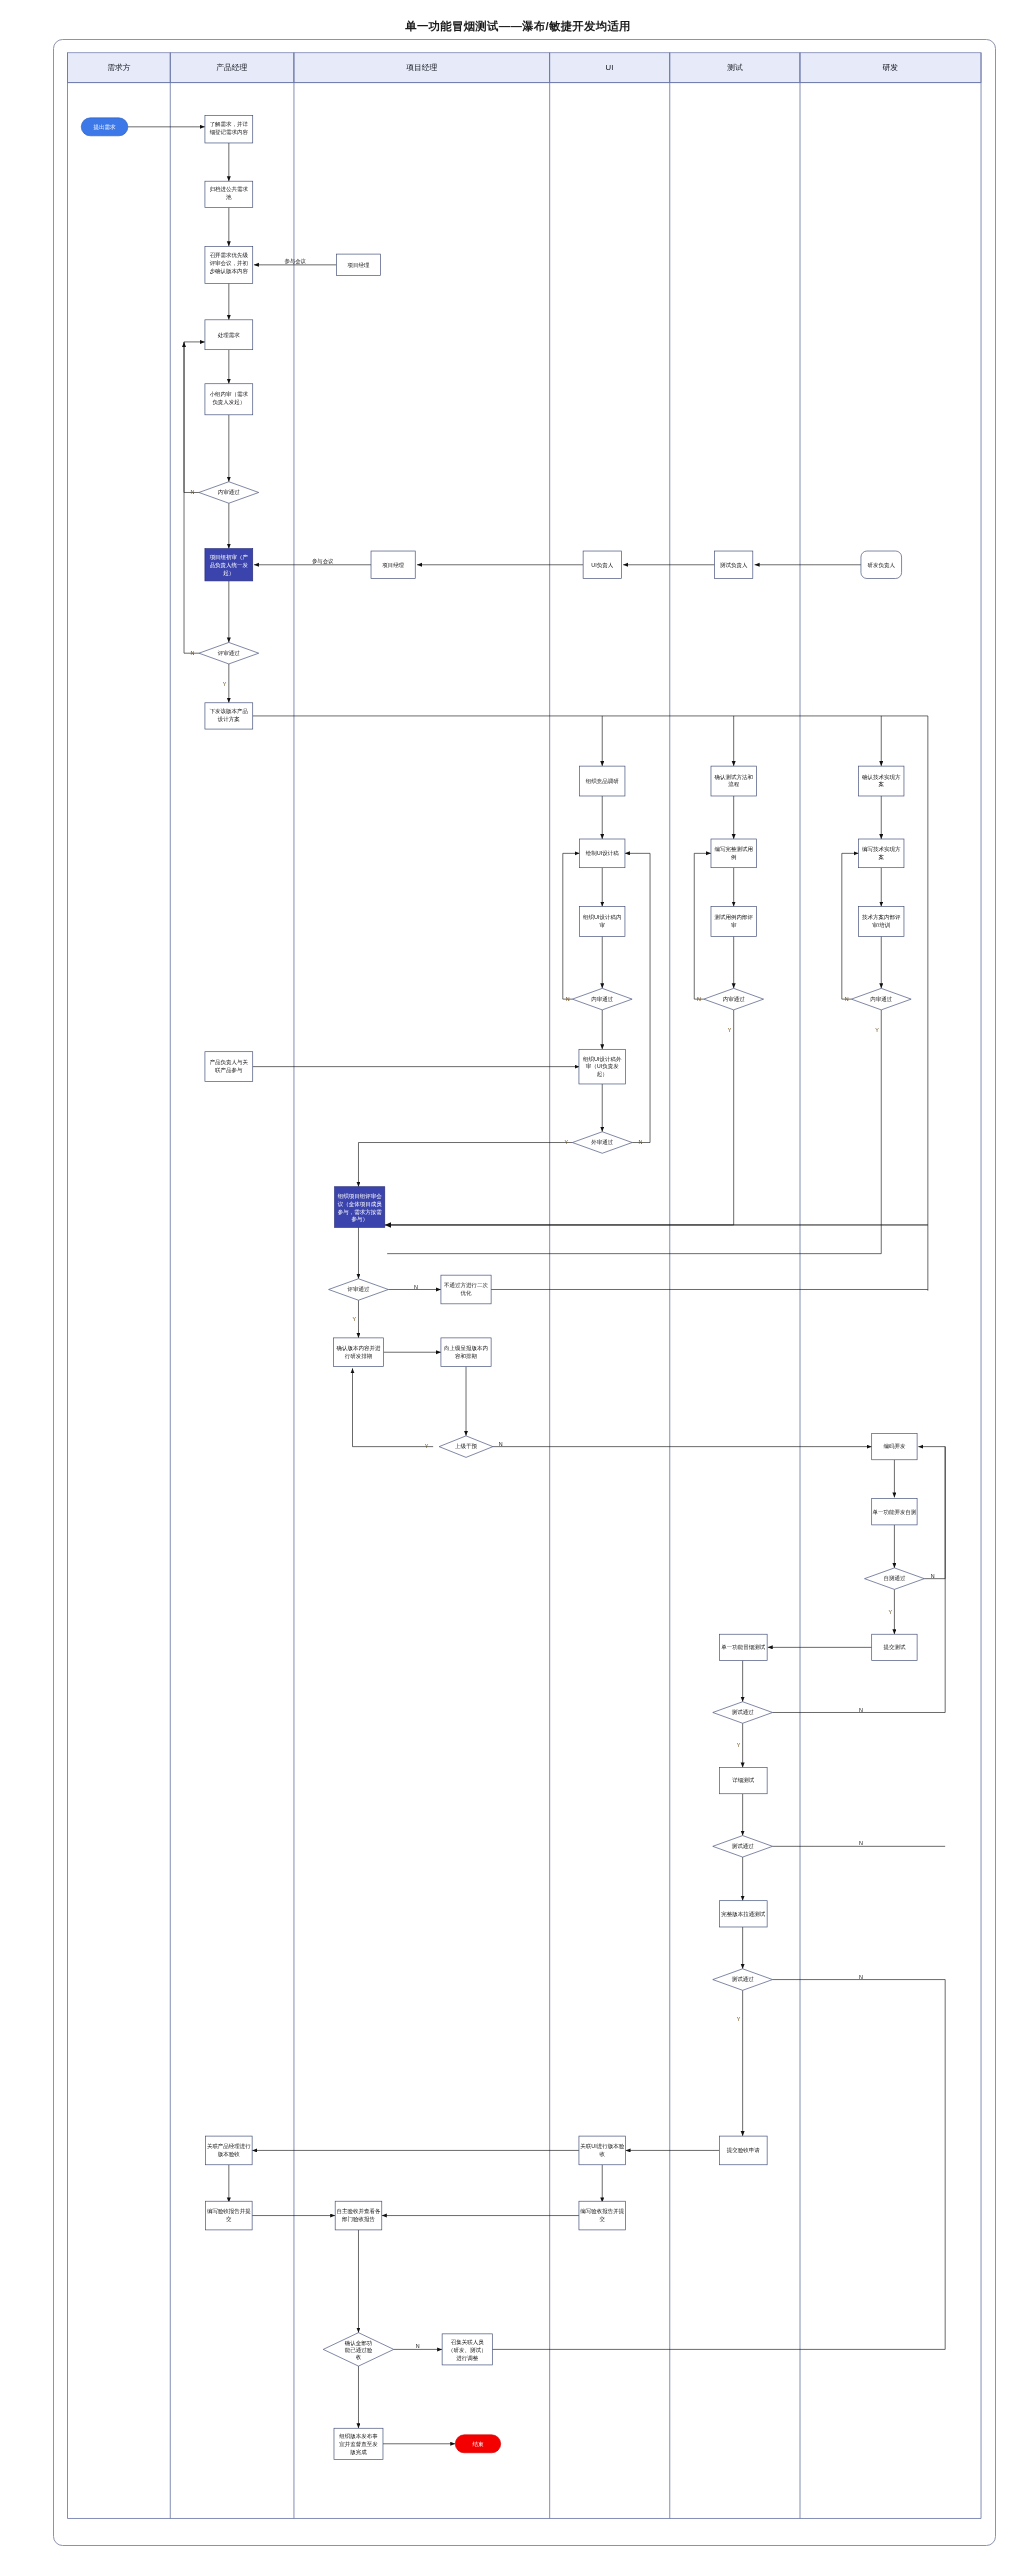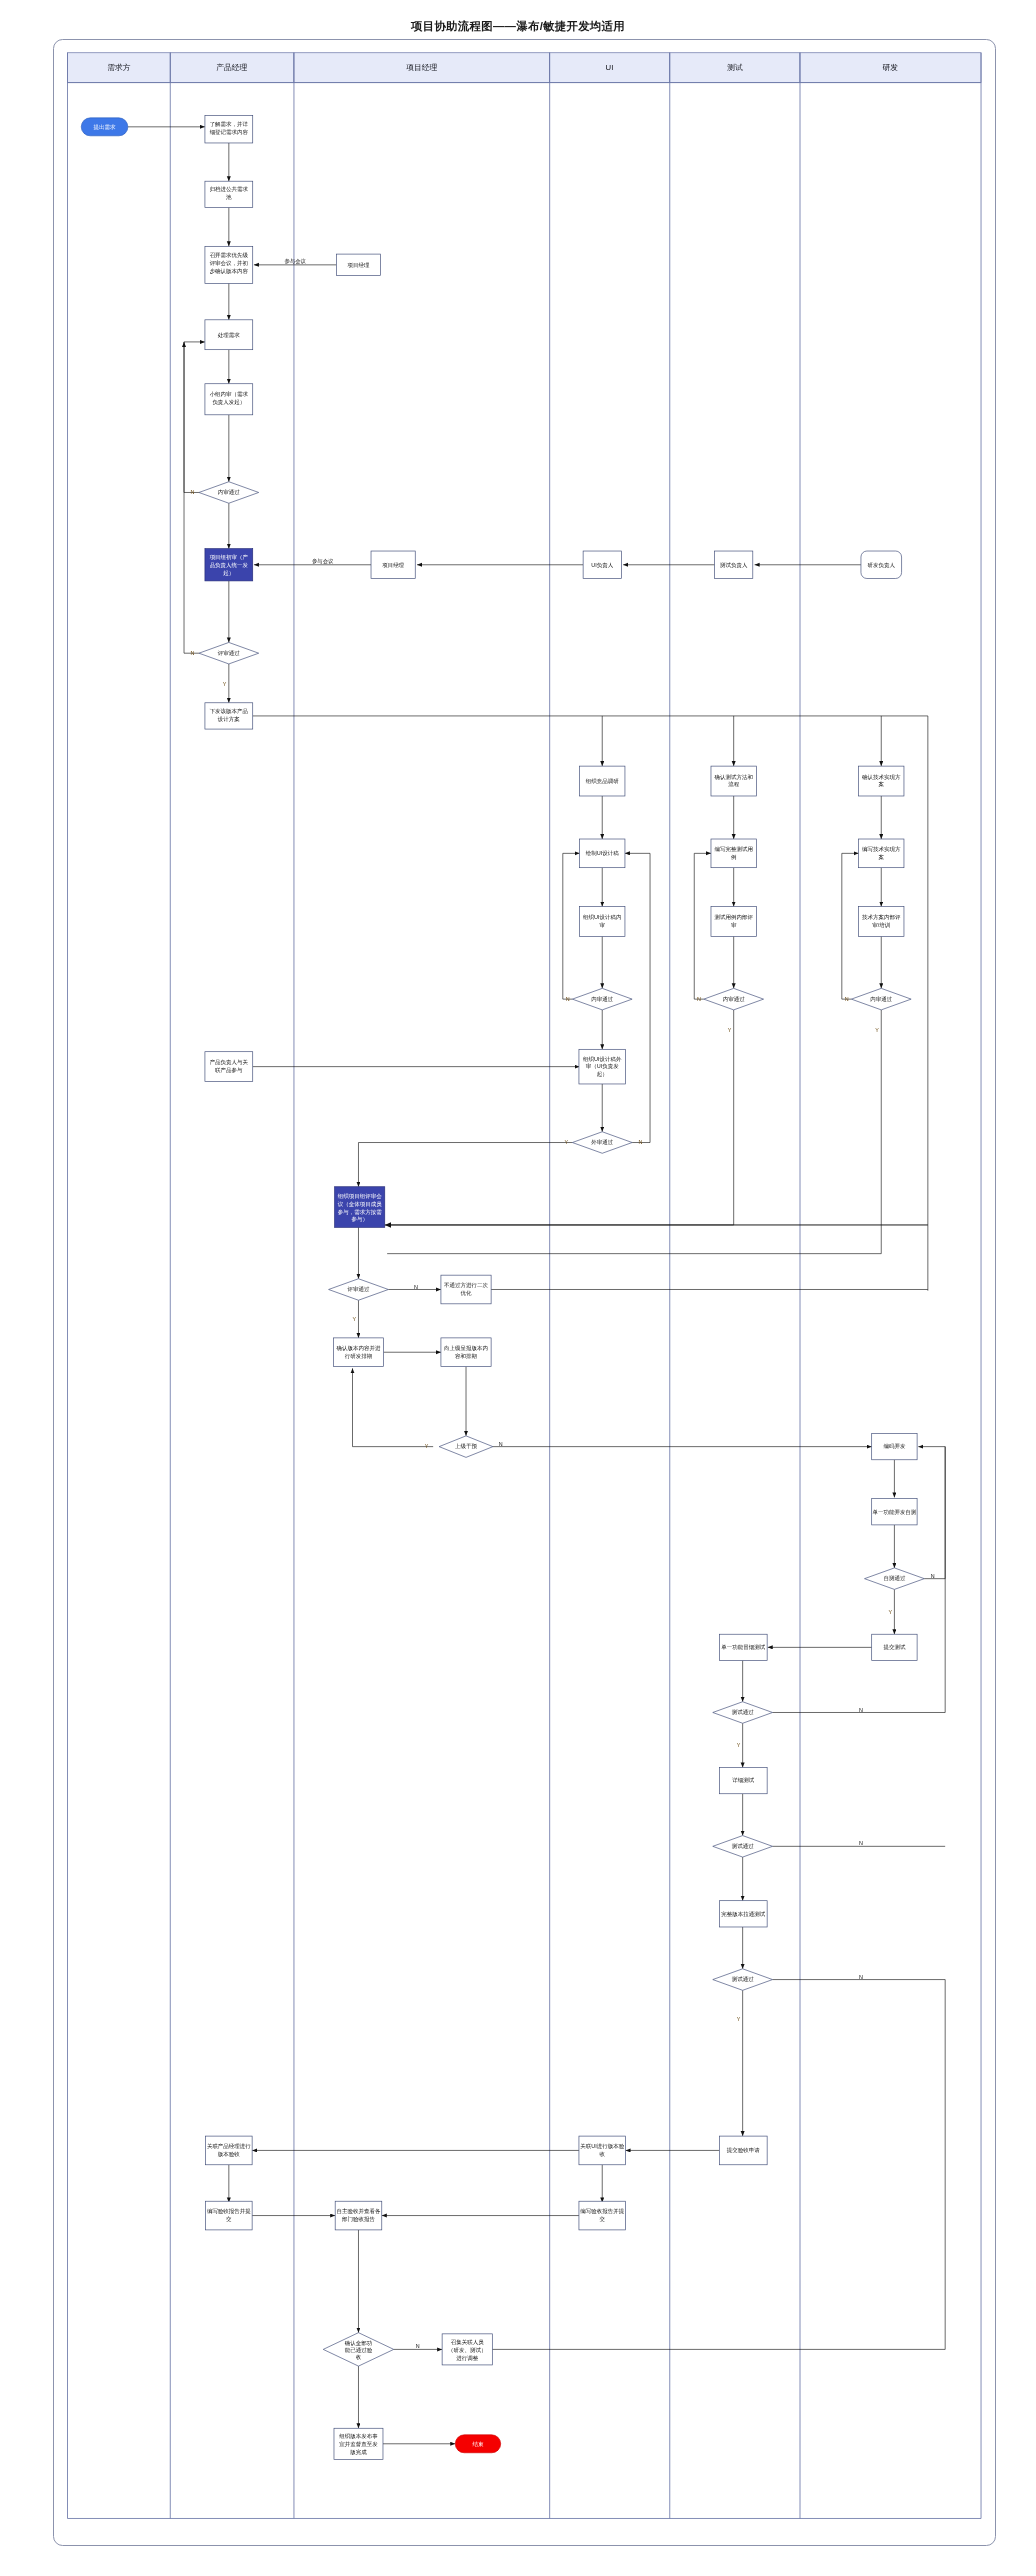--- a/index.html
+++ b/index.html
@@ -126,21 +126,21 @@
     fill: #111111;
     text-anchor: middle;
     dominant-baseline: middle;
   }
 </style>
 </head>
 <body>
 
 <div id="page">
 
-  <div id="title">项目协助流程图——瀑布/敏捷开发均适用</div>
+  <div id="title">单一功能冒烟测试——瀑布/敏捷开发均适用</div>
 
   <div id="canvas-frame"></div>
 
   <svg id="flow" viewBox="0 0 1734 4311" xmlns="http://www.w3.org/2000/svg">
     <defs>
       <marker id="arrow" markerWidth="9" markerHeight="9" refX="8" refY="3.2" orient="auto" markerUnits="strokeWidth">
         <path d="M0,0 L8,3.2 L0,6.4 z" fill="#111111"></path>
       </marker>
       <marker id="arrowT" markerWidth="8" markerHeight="8" refX="7" refY="3" orient="auto" markerUnits="strokeWidth">
         <path d="M0,0 L7,3 L0,6 z" fill="#111111"></path>

